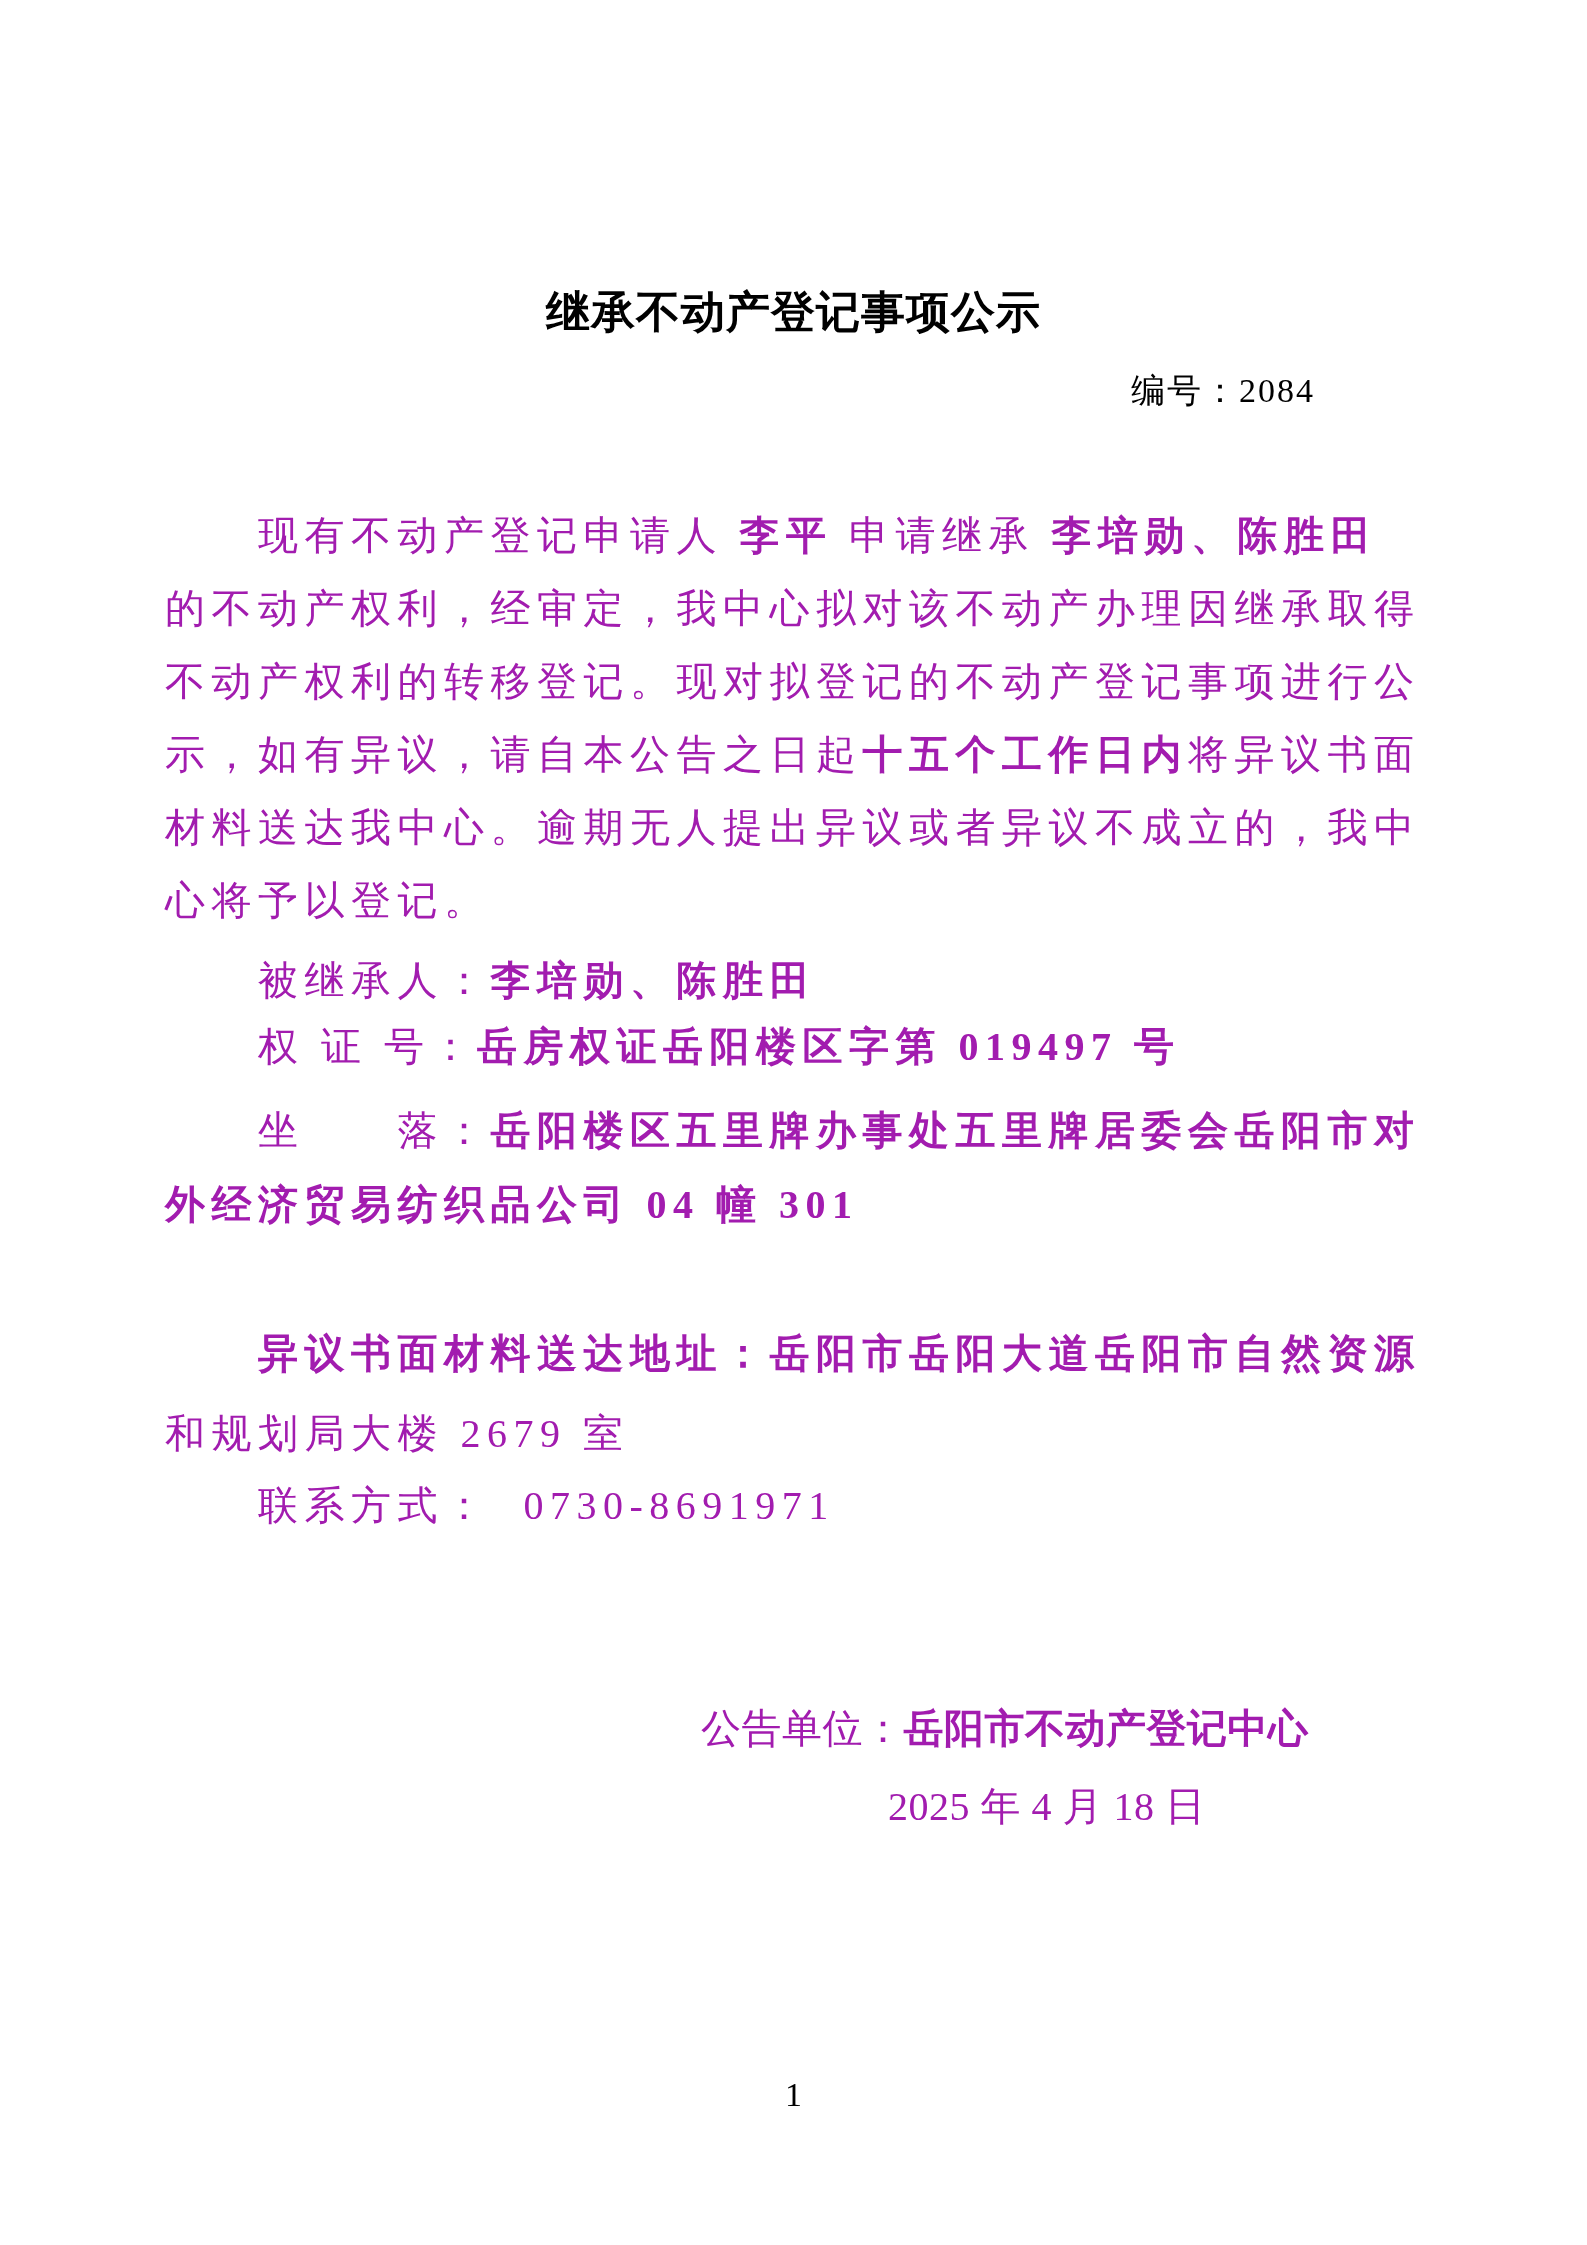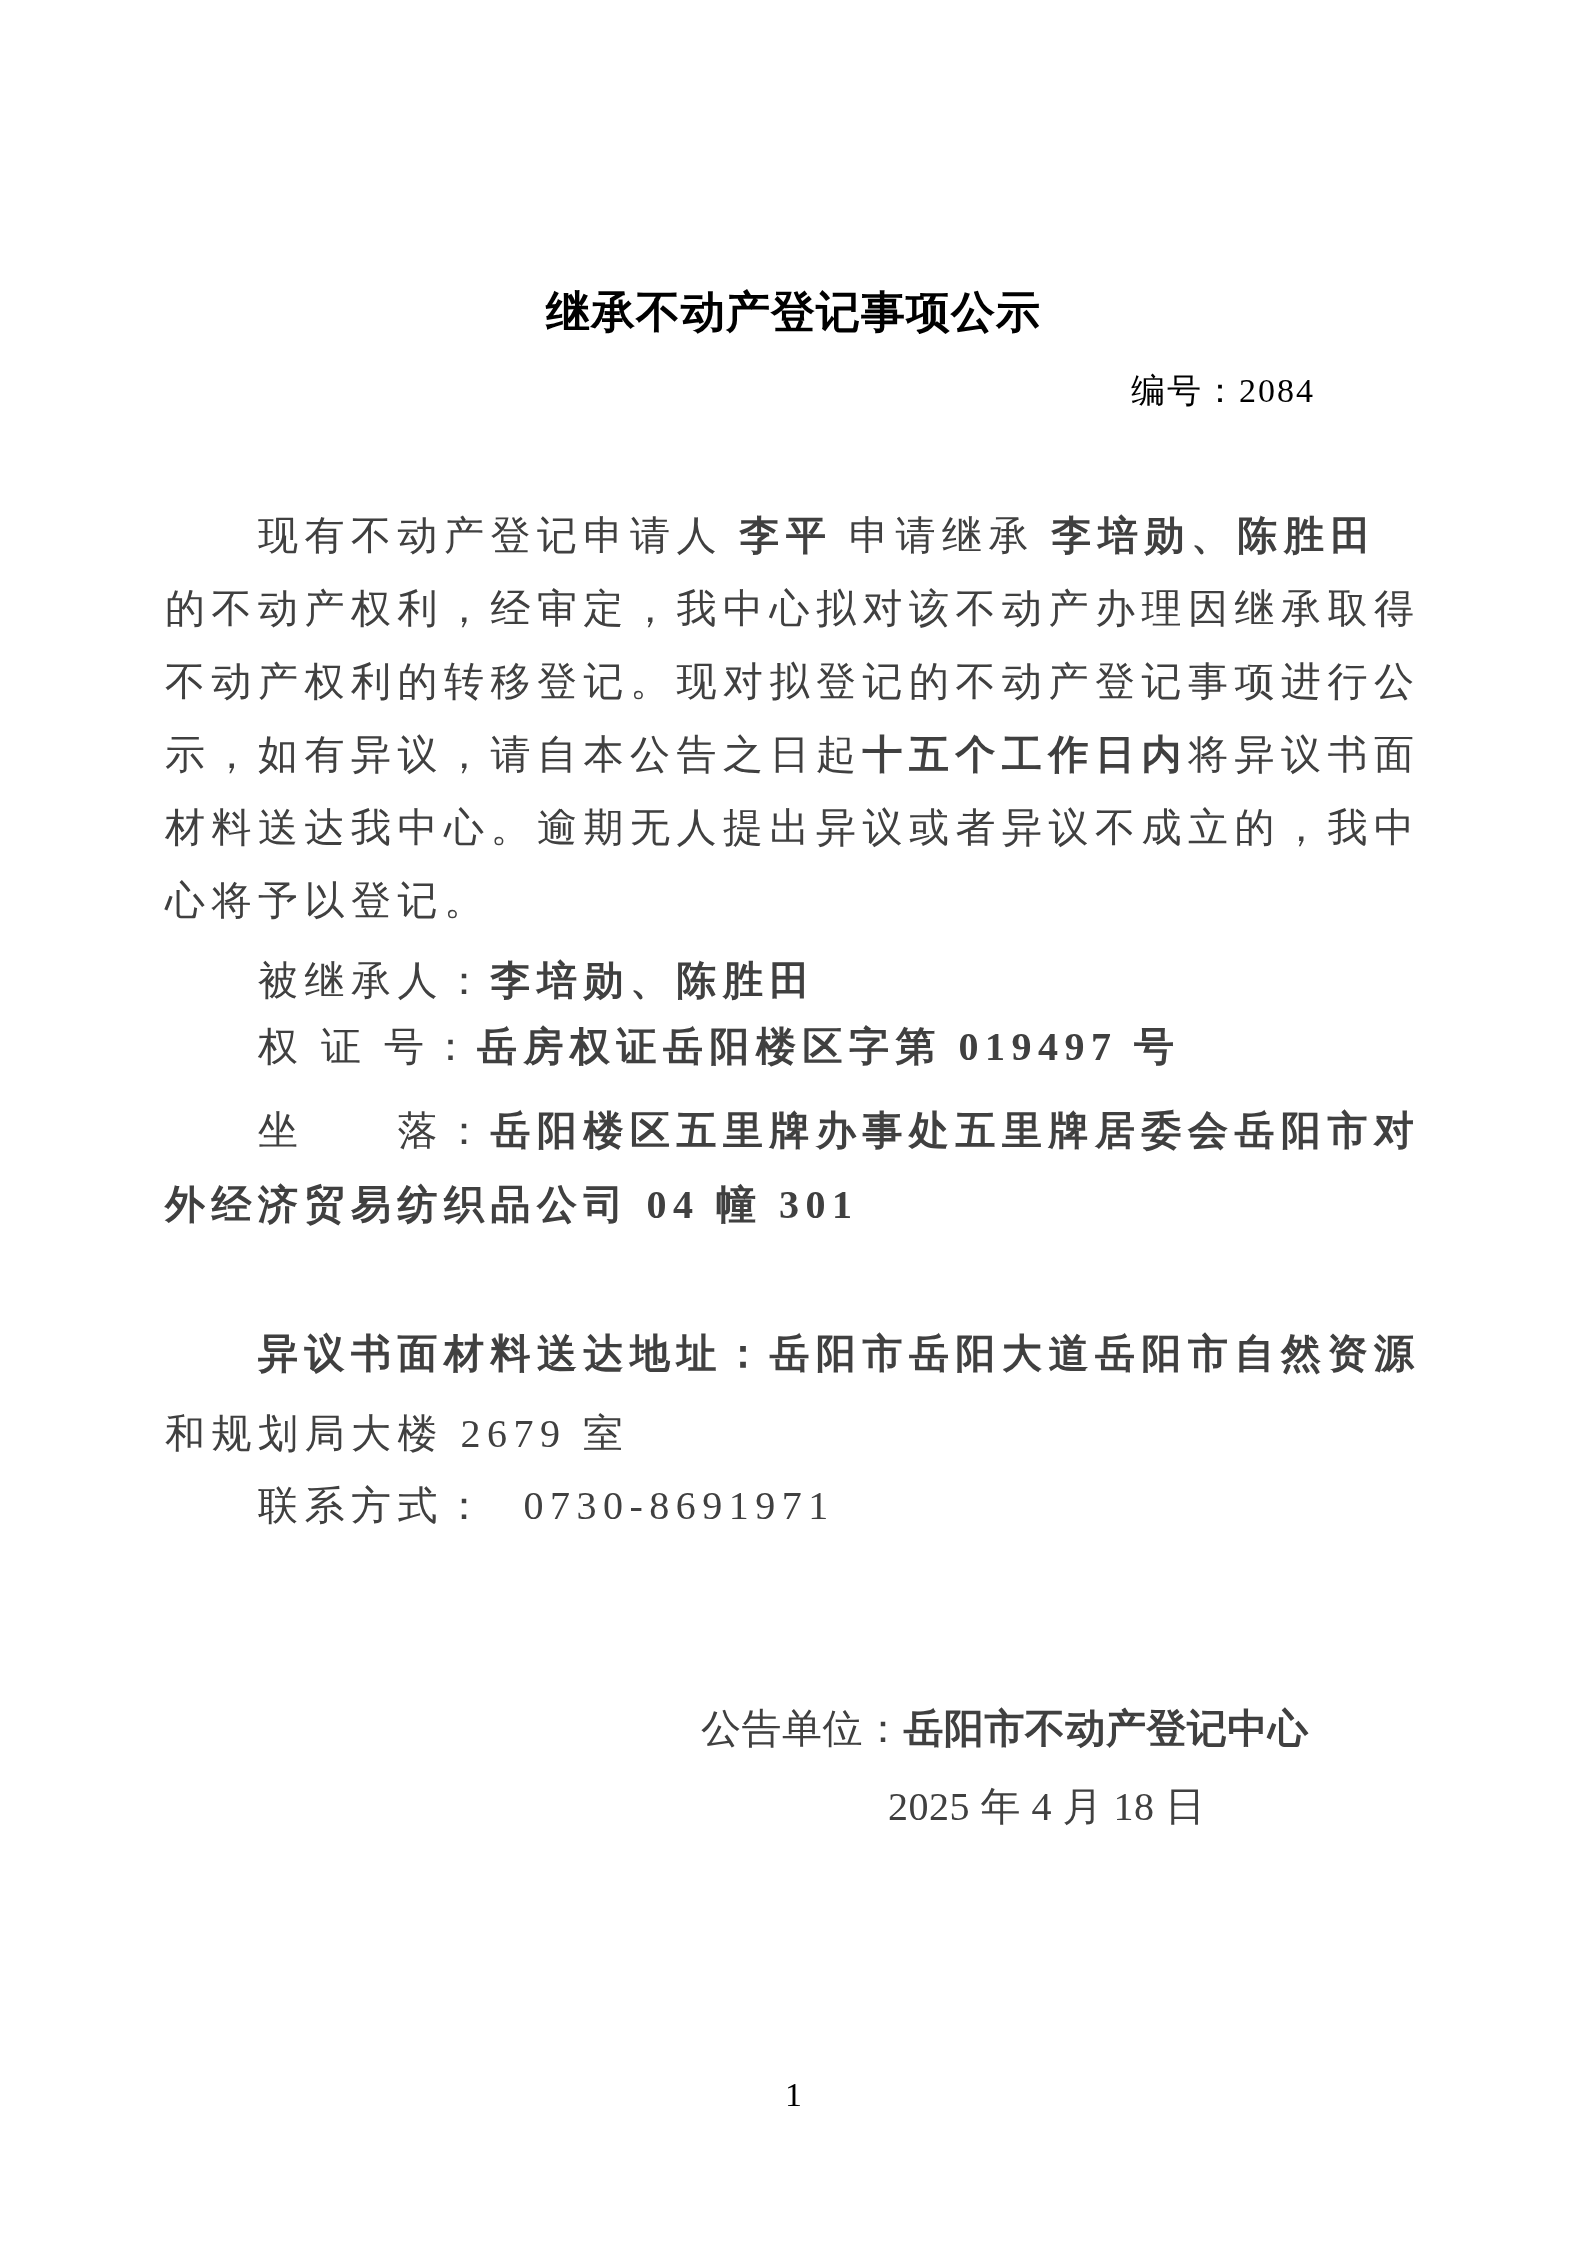--- a/index.html
+++ b/index.html
@@ -12,21 +12,21 @@
     color: #000000;
     font-family: "Liberation Serif", serif;
     overflow: hidden;
   }
   .line {
     position: absolute;
     white-space: pre;
     font-size: 40px;
     line-height: 1.15;
     letter-spacing: 6.5px;
-    color: #404040;
+    color: #a21caf;
   }
   .b { font-weight: bold; }
 
   #doc-title {
     position: absolute;
     top: 283px;
     left: 0;
     width: 100%;
     text-align: center;
     font-family: "Liberation Sans", sans-serif;

